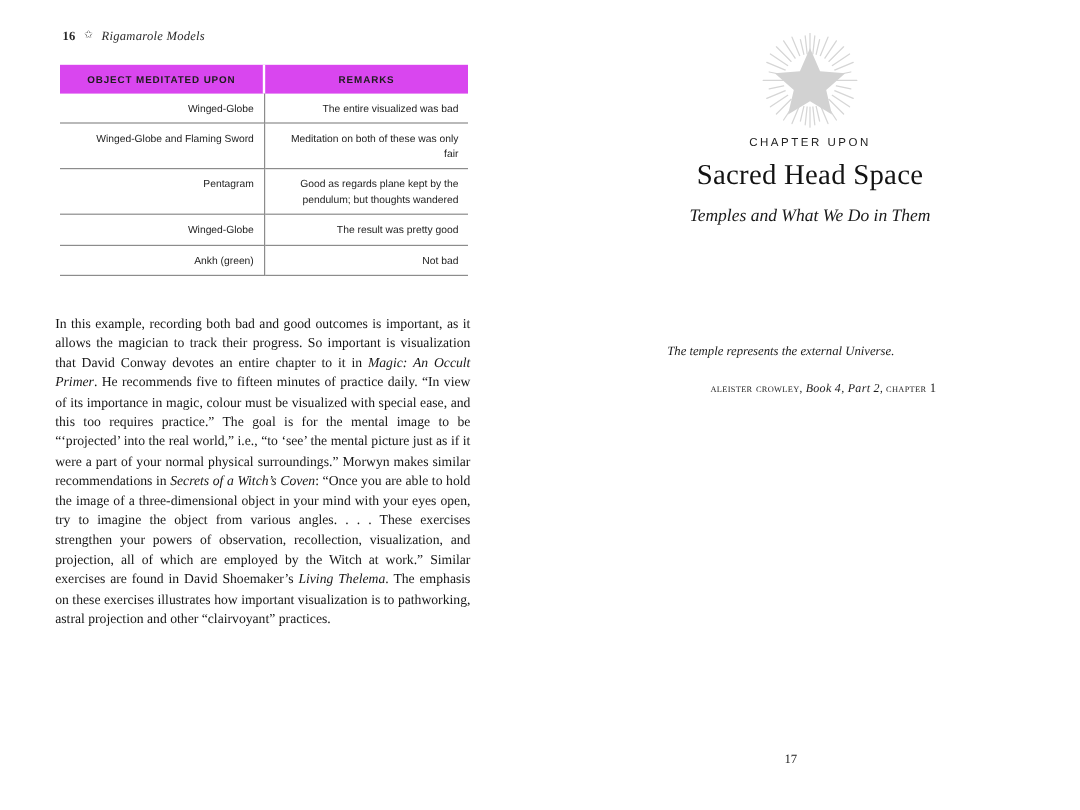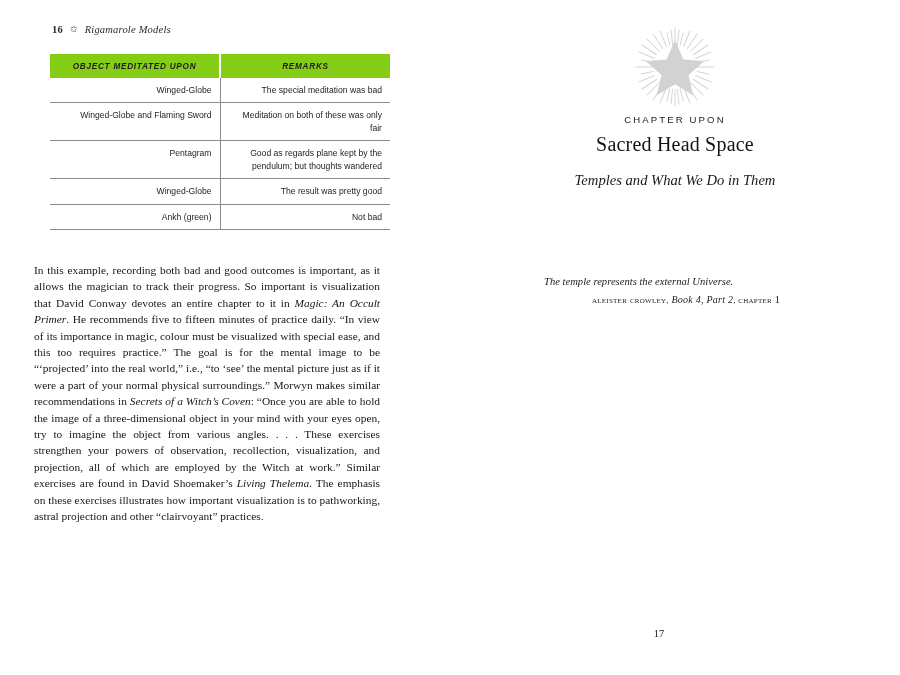--- a/index.html
+++ b/index.html
@@ -55,30 +55,29 @@
 
   .data-table {
     position: absolute;
     left: 50px;
     top: 54px;
     width: 340px;
     border-collapse: collapse;
     table-layout: fixed;
   }
   .data-table th {
-    background: #84cc16;
+    background: #d946ef;
     font-family: "Liberation Sans", sans-serif;
     font-size: 8.2px;
     font-weight: bold;
     letter-spacing: 0.75px;
     color: #1d1d1d;
     text-align: center;
     padding: 8px 6px 7px 6px;
     border: none;
-    font-style: italic;
   }
   .data-table th.th-left {
     border-right: 2px solid #ffffff;
   }
   .data-table td {
     font-family: "Liberation Sans", sans-serif;
     font-size: 8.6px;
     color: #1d1d1d;
     padding: 6px 8px 6px 8px;
     border-bottom: 1px solid #8c8c8c;
@@ -92,21 +91,21 @@
   .data-table td.cell-left {
     border-right: 1px solid #8c8c8c;
     width: 174px;
   }
   .data-table td.cell-right {
     width: 166px;
   }
 
   .body-col {
     position: absolute;
-    left: 34px;
+    left: 46px;
     top: 262px;
     width: 346px;
   }
   p.body {
     margin: 0 0 0 0;
     font-family: "Liberation Serif", serif;
     font-size: 11.4px;
     line-height: 16.4px;
     text-align: justify;
     color: #161616;
@@ -140,21 +139,21 @@
     letter-spacing: 2.1px;
     color: #222222;
   }
   .chapter-title {
     position: absolute;
     left: 0;
     top: 133px;
     width: 450px;
     text-align: center;
     font-family: "Liberation Serif", serif;
-    font-size: 20px;
+    font-size: 24px;
     font-weight: normal;
     color: #131313;
     letter-spacing: 0.2px;
     margin: 0;
   }
   .chapter-subtitle {
     position: absolute;
     left: 0;
     top: 172px;
     width: 450px;
@@ -171,21 +170,21 @@
     left: 90px;
     top: 270px;
     width: 310px;
   }
   .epigraph-quote {
     font-family: "Liberation Serif", serif;
     font-style: italic;
     font-size: 10.6px;
     color: #1c1c1c;
     line-height: 15px;
-    margin: 4px;
+    margin: 16px;
   }
   .epigraph-attr {
     margin: 2px 0 0 0;
     padding-left: 52px;
     font-family: "Liberation Serif", serif;
     font-size: 9.2px;
     color: #1c1c1c;
     line-height: 14px;
     letter-spacing: 0.25px;
   }
@@ -224,21 +223,21 @@
     <table class="data-table">
       <thead>
         <tr>
           <th class="th-left">OBJECT MEDITATED UPON</th>
           <th>REMARKS</th>
         </tr>
       </thead>
       <tbody>
         <tr class="first-row">
           <td class="cell-left">Winged-Globe</td>
-          <td class="cell-right">The special meditation was bad</td>
+          <td class="cell-right">The entire visualized was bad</td>
         </tr>
         <tr>
           <td class="cell-left">Winged-Globe and Flaming Sword</td>
           <td class="cell-right">Meditation on both of these was only fair</td>
         </tr>
         <tr>
           <td class="cell-left">Pentagram</td>
           <td class="cell-right">Good as regards plane kept by the pendulum; but thoughts wandered</td>
         </tr>
         <tr>

